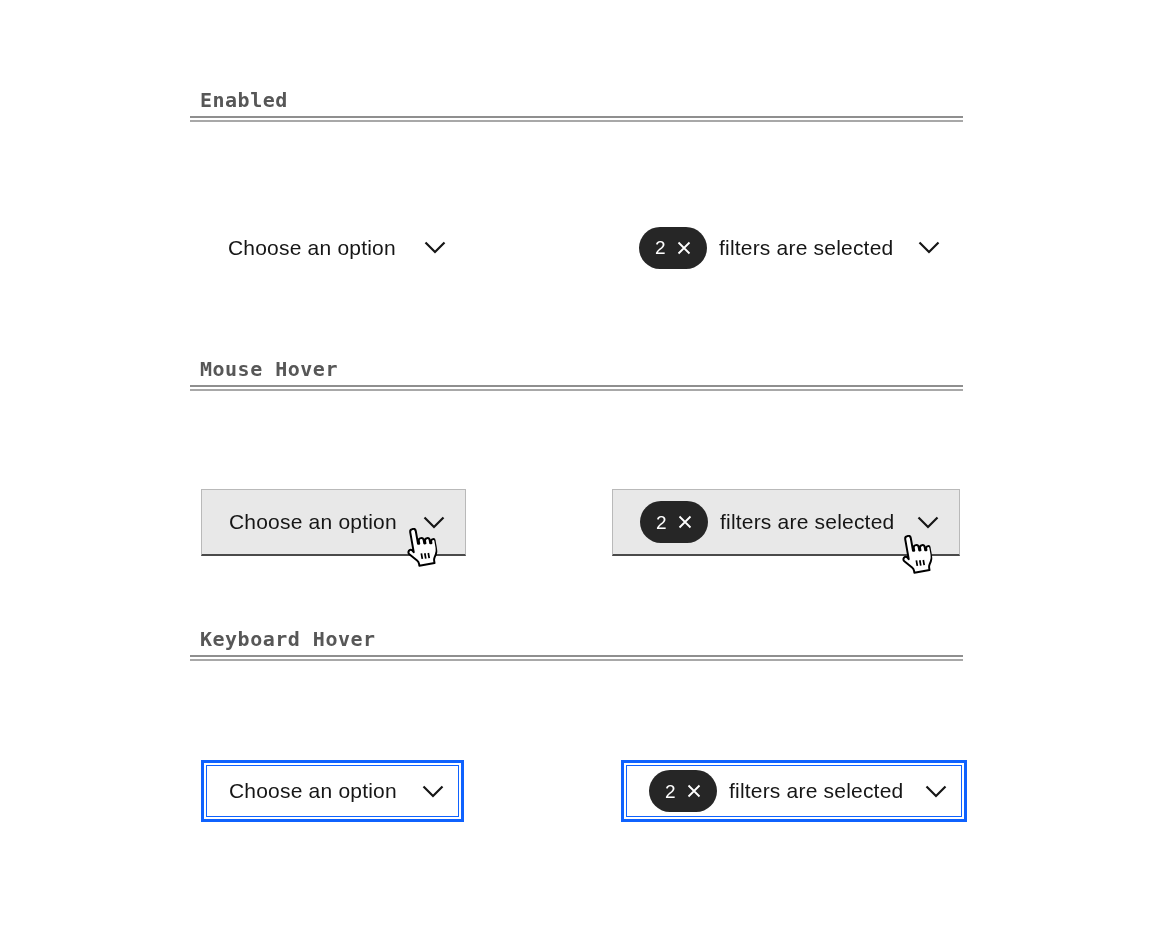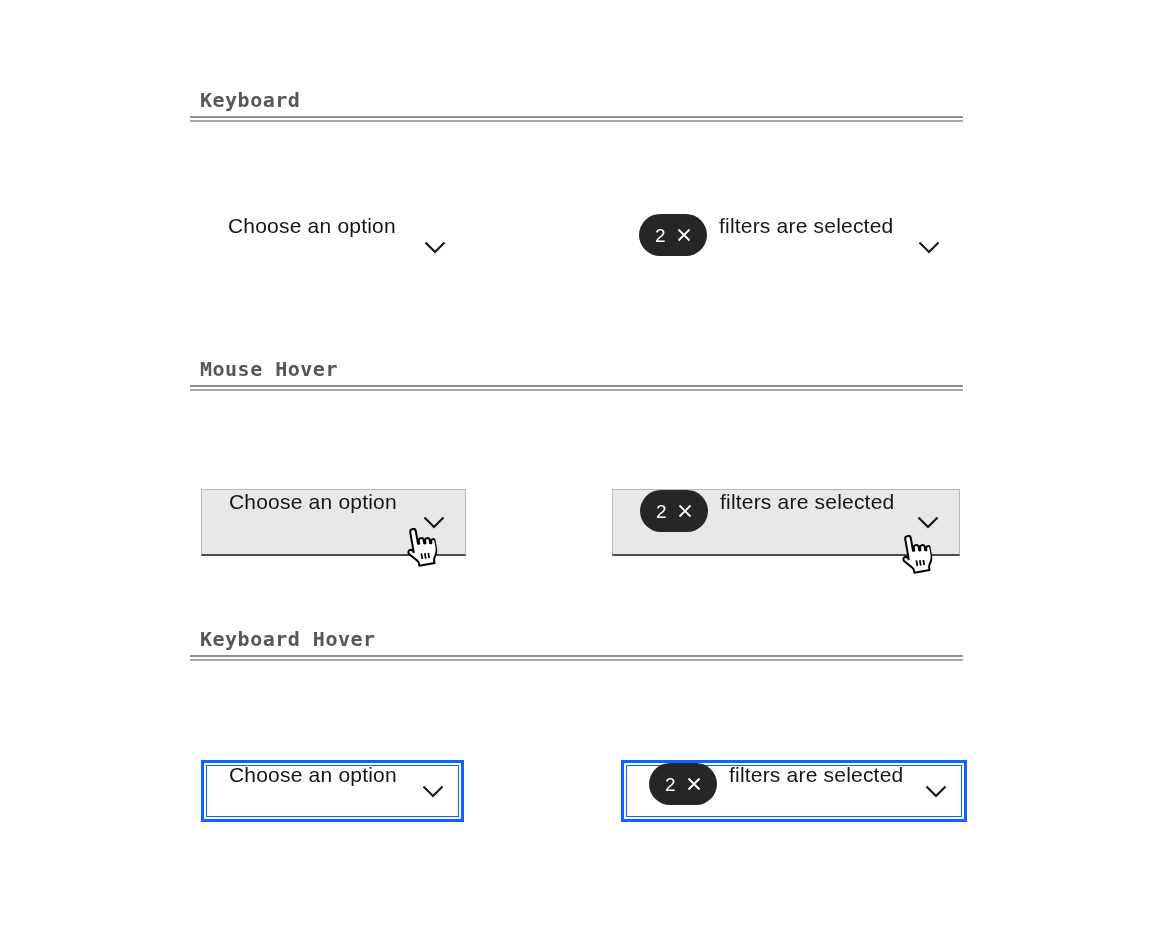--- a/index.html
+++ b/index.html
@@ -12,21 +12,21 @@
     font-family:"DejaVu Sans Mono","Liberation Mono",monospace;
     font-weight:700;font-size:20px;line-height:22px;color:var(--header,#575757);
     letter-spacing:0.5px;white-space:pre;
   }
   .divider{
     position:absolute;left:190px;width:773px;height:2px;background:#ffffff;
     border-top:2px solid var(--divider,#8f8f8f);
     border-bottom:2px solid #a8a8a8;
   }
   .field{
-    position:absolute;display:flex;
+    position:absolute;display:flex;align-items:center;
     padding:0 20px 0 27px;box-sizing:border-box;cursor:pointer;
   }
   .state-enabled{background:transparent;border:none;}
   .state-hover{
     background:var(--field-hover-bg,#e8e8e8);
     border:1px solid #b9b9b9;
     border-bottom:2px solid var(--field-border-bottom,#4a4a4a);
   }
   .state-focus{
     background:#ffffff;
@@ -51,21 +51,21 @@
     display:flex;align-items:center;justify-content:center;
     background:transparent;border:none;padding:0;margin:0;cursor:pointer;
   }
   .cursor-glyph{position:absolute;pointer-events:none;}
 </style>
 </head>
 <body>
 
 <div class="canvas">
 
-  <div class="section-title" style="top:89px;">Keyboard</div>
+  <div class="section-title" style="top:89px;">Enabled</div>
   <div class="divider" style="top:116px;"></div>
 
   <div class="field state-enabled" style="left:201px;top:214px;width:265px;height:67px;">
     <span class="field-label">Choose an option</span>
     <span class="spacer"></span>
     <span class="chevron">
       <svg width="22" height="13" viewBox="0 0 22 13">
           <path d="M1.5 1.5 L11 11 L20.5 1.5" fill="none" stroke="#161616" stroke-width="2.2"></path>
         </svg>
     </span>

